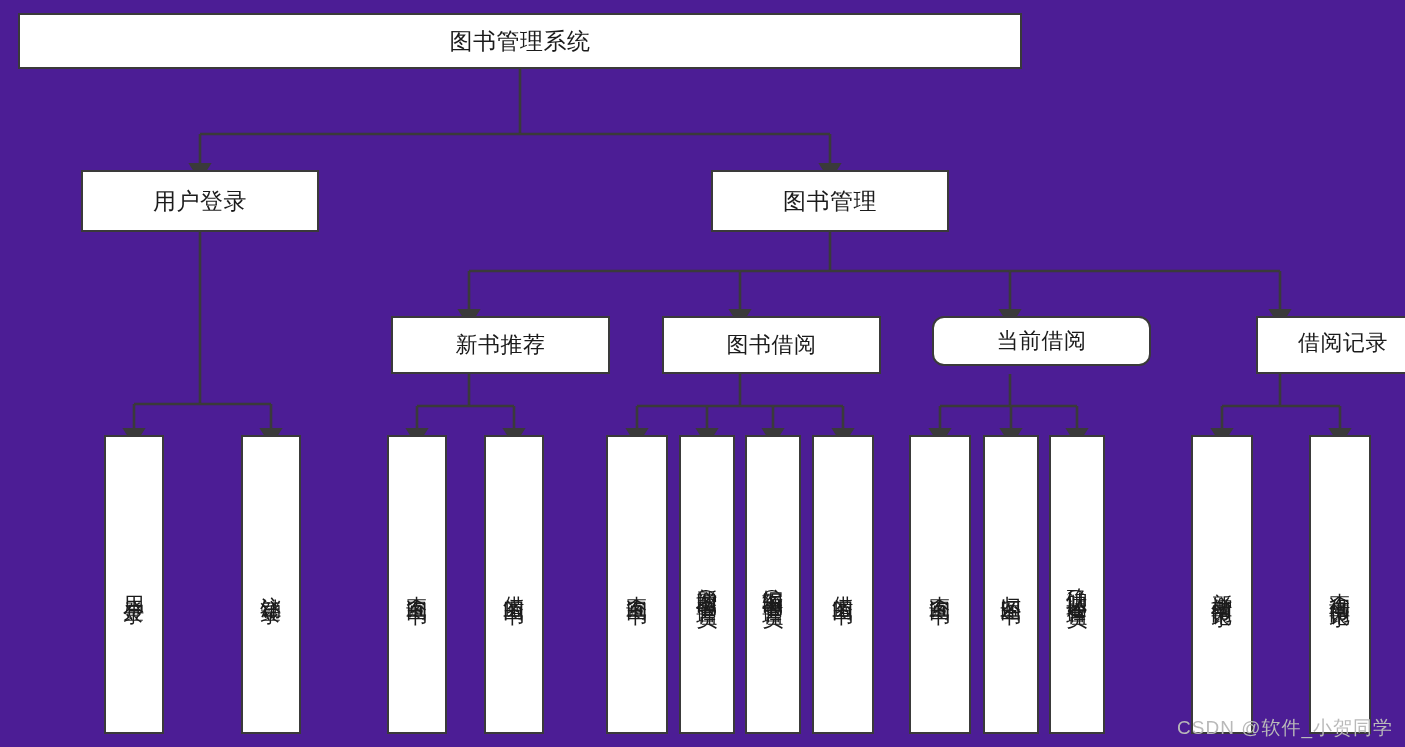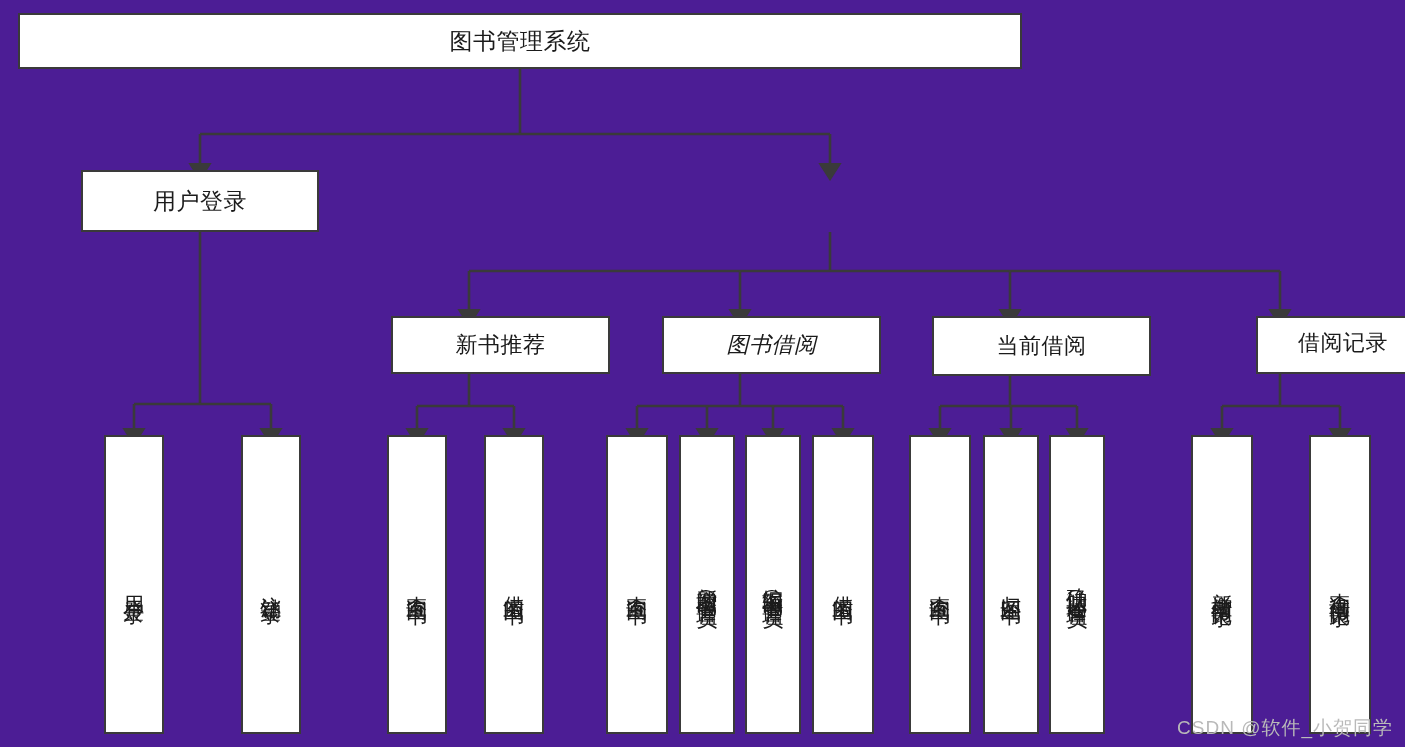--- a/index.html
+++ b/index.html
@@ -133,28 +133,31 @@
     </g>
   </svg>
 
   <div class="node level-root" style="left:18px; top:13px; width:1004px; height:56px;">
     <span class="label">图书管理系统</span>
   </div>
 
   <div class="node level-1" style="left:81px; top:170px; width:238px; height:62px;">
     <span class="label">用户登录</span>
   </div>
+  <div class="node level-1" style="left:711px; top:170px; width:238px; height:62px;">
+    <span class="label">图书管理</span>
+  </div>
 
   <div class="node level-2" style="left:360px; top:316px; width:219px; height:58px;">
     <span class="label">新书推荐</span>
   </div>
-  <div class="node level-2" style="left:631px; top:316px; width:219px; height:58px;font-style:italic;">
+  <div class="node level-2" style="left:631px; top:316px; width:219px; height:58px;">
     <span class="label">图书借阅</span>
   </div>
-  <div class="node level-2" style="left:901px; top:316px; width:219px; height:60px;">
+  <div class="node level-2" style="left:901px; top:316px; width:219px; height:50px;border-radius:12px;">
     <span class="label">当前借阅</span>
   </div>
   <div class="node level-2" style="left:1225px; top:316px; width:174px; height:58px;font-family:Liberation Mono, monospace;">
     <span class="label">借阅记录</span>
   </div>
 
   <div class="node leaf" style="left:104px; top:435px; width:60px; height:299px;">
     <span class="label">用户登录</span>
   </div>
   <div class="node leaf" style="left:241px; top:435px; width:60px; height:299px;">

